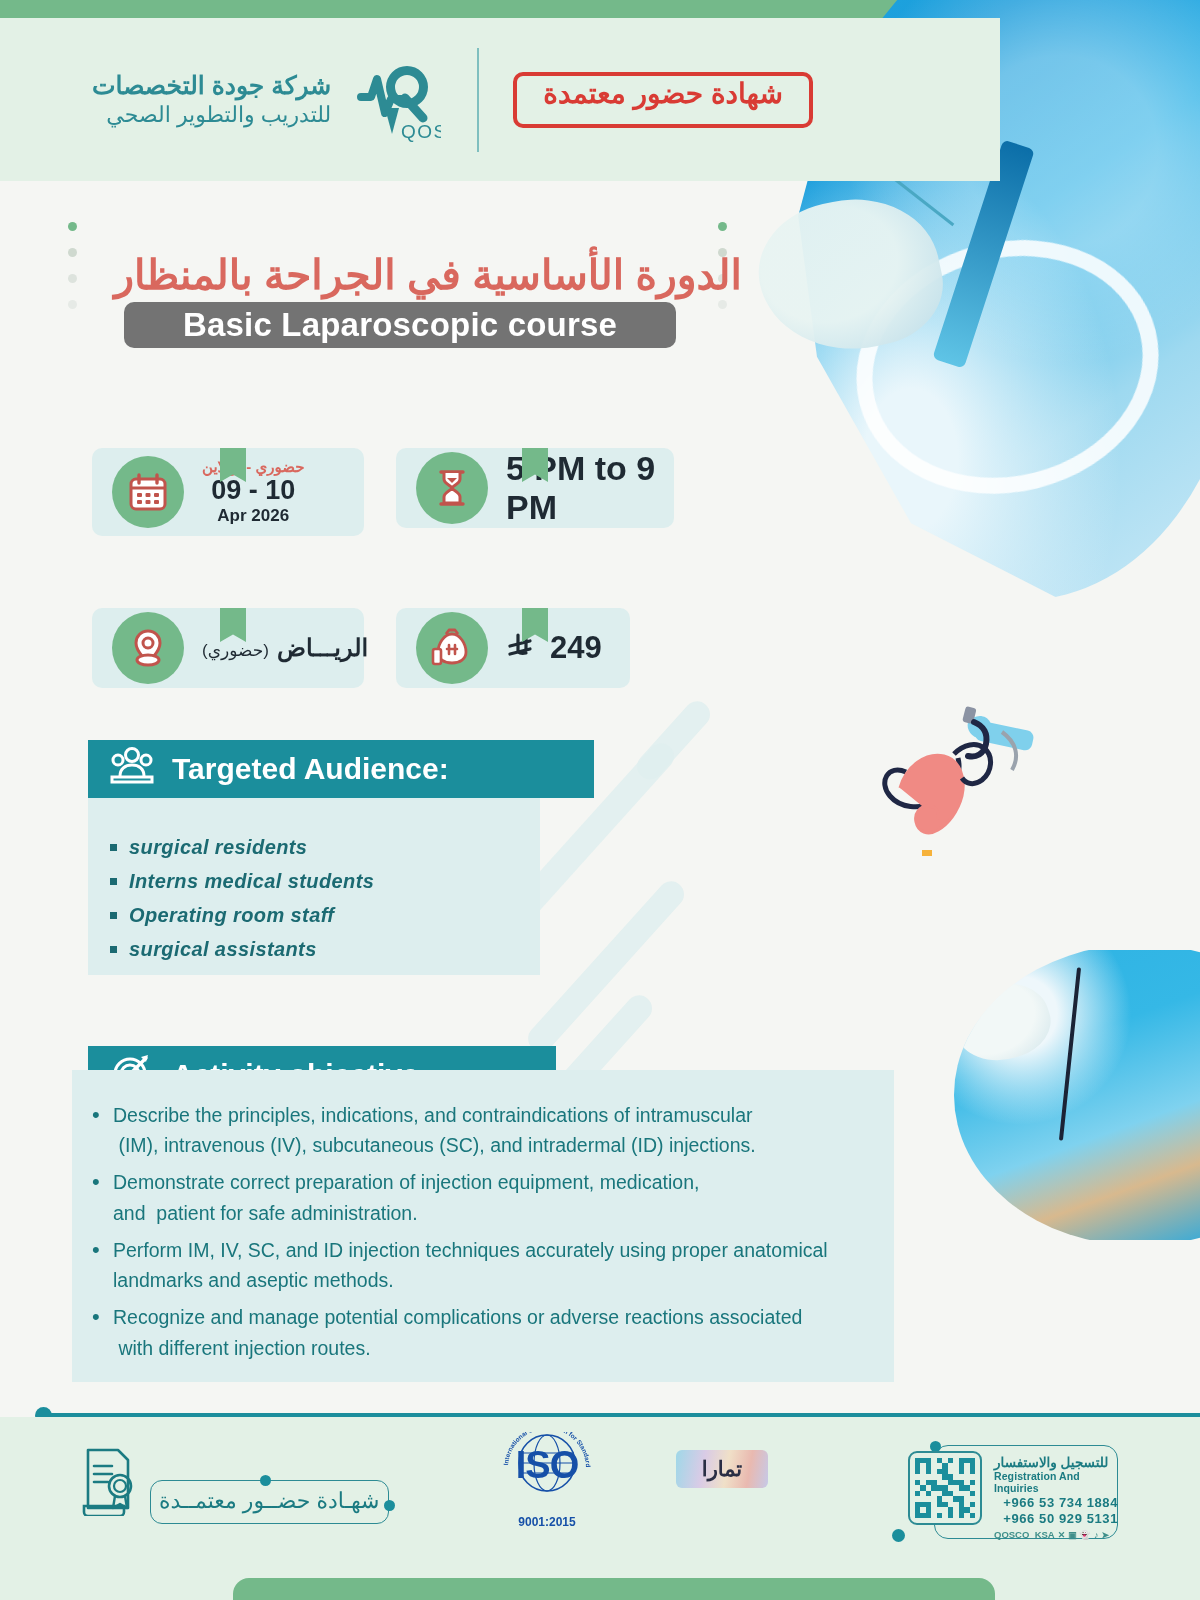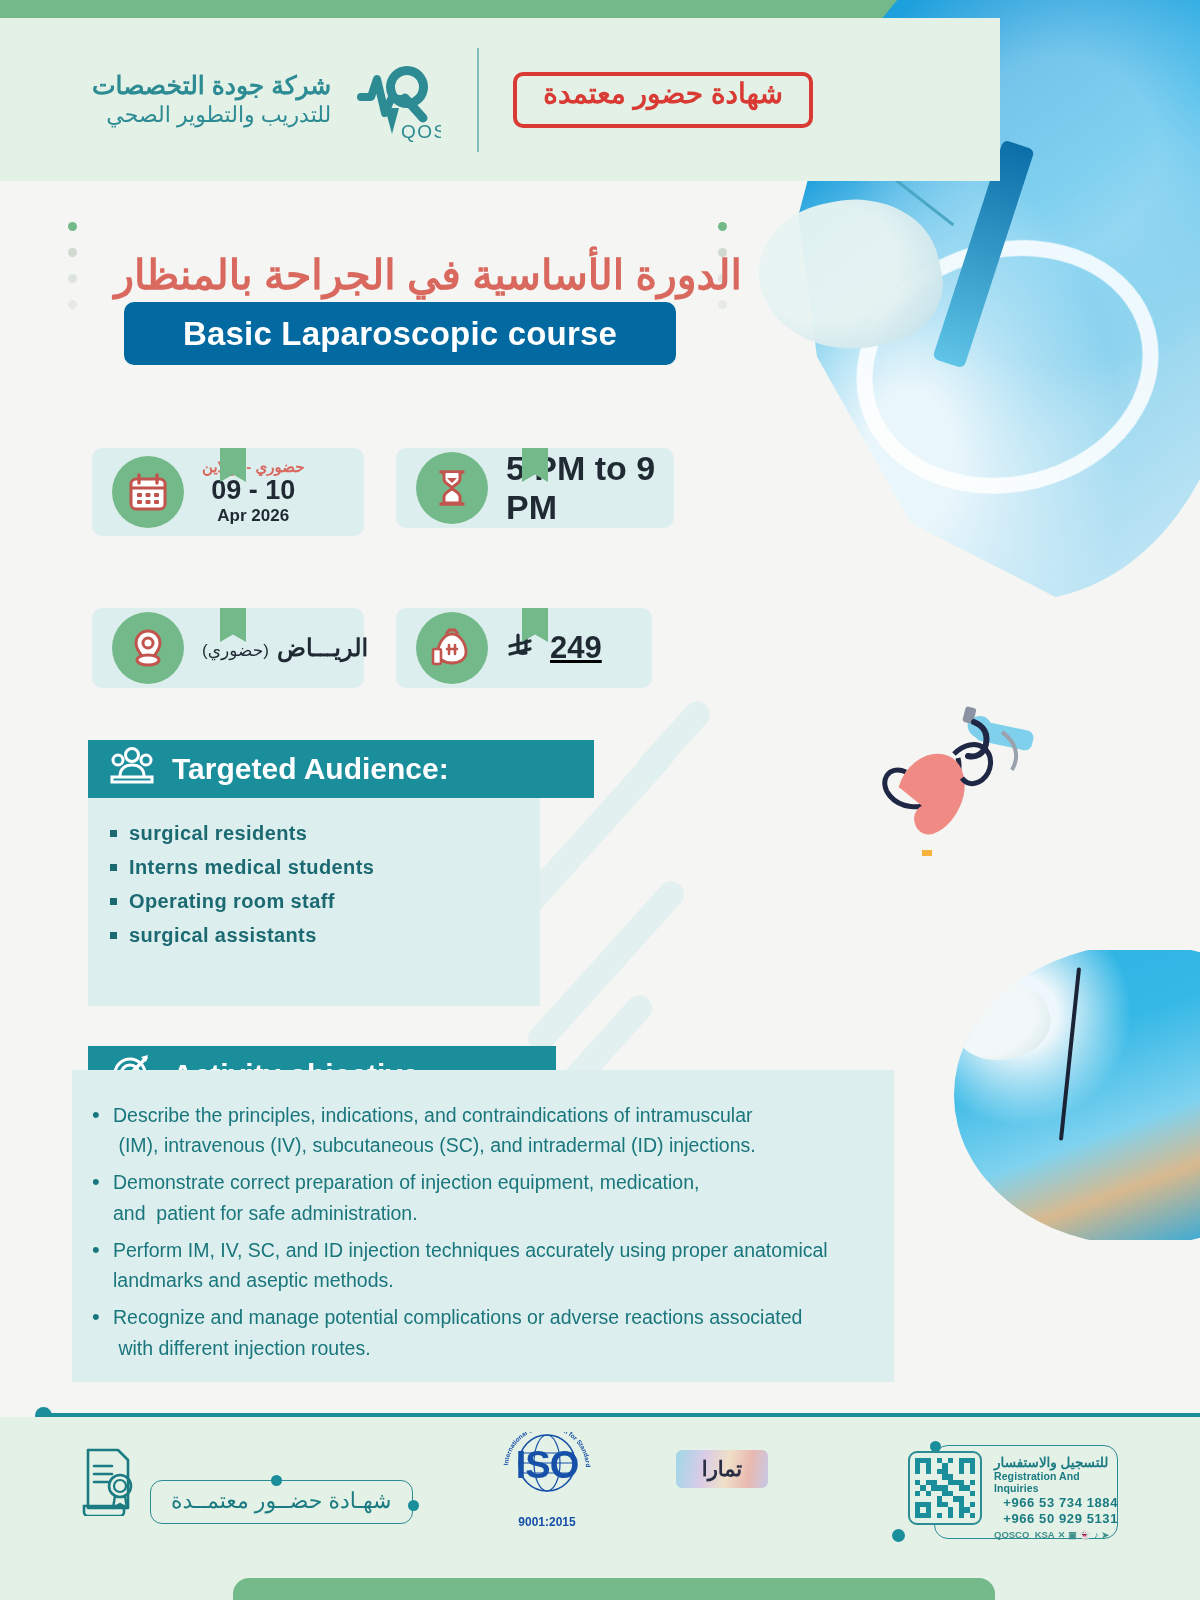--- a/index.html
+++ b/index.html
@@ -124,22 +124,22 @@
     font-size:41px; font-weight:bold; color:#d9685e;
     letter-spacing:-0.5px;
     margin-top:37px;
   }
   .dots-left { position:absolute; left:68px; top:222px; }
   .dots-right { position:absolute; left:718px; top:222px; }
   .dot { width:9px; height:9px; border-radius:50%; margin-bottom:17px; }
 
   .title-en {
     position:absolute; left:124px; top:302px;
-    width:552px; height:63px;
-    background:#0369a1; border-radius:10px;
+    width:552px; height:46px;
+    background:#737373; border-radius:10px;
     display:flex; align-items:center; justify-content:center;
     color:#ffffff; font-size:33px; font-weight:bold;
     letter-spacing:0.2px;
   }
 
   
   .card {
     position:absolute; background:#ddeeee; border-radius:10px;
     display:flex; align-items:center;
   }
@@ -165,21 +165,21 @@
   #card-time { left:396px; top:448px; width:278px; height:80px; }
   #card-time .card-tab { left:126px; }
   .time-text { font-size:34px; font-weight:bold; color:#1f2a33; }
 
   #card-loc { left:92px; top:608px; width:272px; height:80px; }
   #card-loc .card-tab { left:128px; }
   .loc-wrap { direction:rtl; display:flex; align-items:baseline; gap:8px; }
   .loc-city { font-size:24px; font-weight:bold; color:#1f2a33; letter-spacing:1px; }
   .loc-mode { font-size:17px; color:#1f2a33; }
 
-  #card-price { left:396px; top:608px; width:256px; height:80px;text-decoration:underline; }
+  #card-price { left:396px; top:608px; width:234px; height:80px; }
   #card-price .card-tab { left:126px; }
   .price-row { display:flex; align-items:center; gap:14px; }
   .price-num { font-size:31px; font-weight:bold; color:#1f2a33; }
 
   
   .sec-header {
     position:absolute; background:#1b8e9c; height:58px;
     display:flex; align-items:center; padding:0 30px 0 22px; gap:18px;
     color:#ffffff; font-size:30px; font-weight:bold;
   }
@@ -187,21 +187,21 @@
     position:absolute; top:58px; left:214px;
     width:0; height:0;
     border-left:22px solid transparent; border-right:22px solid transparent;
     border-top:26px solid #1b8e9c;
   }
   .sec-body {
     position:absolute; background:#ddeeee;
   }
 
   #aud-header { left:88px; top:740px; width:506px; }
-  #aud-body { left:88px; top:798px; width:452px; height:208px; padding:24px 0 0 22px; }
+  #aud-body { left:88px; top:798px; width:452px; height:177px; padding:38px 0 0 22px;font-style:italic; }
   .aud-item {
     display:flex; align-items:center; gap:12px;
     font-size:20px; font-weight:bold; color:#1b6a72; margin-bottom:11px;
     letter-spacing:0.4px;
   }
   .aud-bullet { width:7px; height:7px; background:#1b6a72; flex:0 0 7px; }
 
   #obj-header { left:88px; top:1012px; width:468px;margin-top:34px; }
   #obj-body { left:72px; top:1070px; width:822px; height:312px; padding:30px 24px 0 20px; }
   .obj-item {
@@ -225,21 +225,21 @@
     background:#e3f1e6;
   }
   .bottom-pill {
     position:absolute; left:233px; top:1578px; width:762px; height:44px;
     background:#74b98a; border-radius:16px 16px 0 0;
   }
 
   .cert-block { position:absolute; left:80px; top:1440px; display:flex; align-items:center; gap:10px; }
   .cert-pill {
     border:1.6px solid #2d8b94; border-radius:12px;
-    padding:7px 20px 9px; direction:rtl;
+    padding:7px 8px 9px; direction:rtl;
     font-size:22px; color:#1b7b82; letter-spacing:1px;
     position:relative;
     margin-top:40px;
   }
   .cert-pill::before{
     content:""; position:absolute; right:-7px; bottom:12px;
     width:11px; height:11px; border-radius:50%; background:#1b8e9c;
   }
   .cert-pill::after{
     content:""; position:absolute; left:46%; top:-6px;

